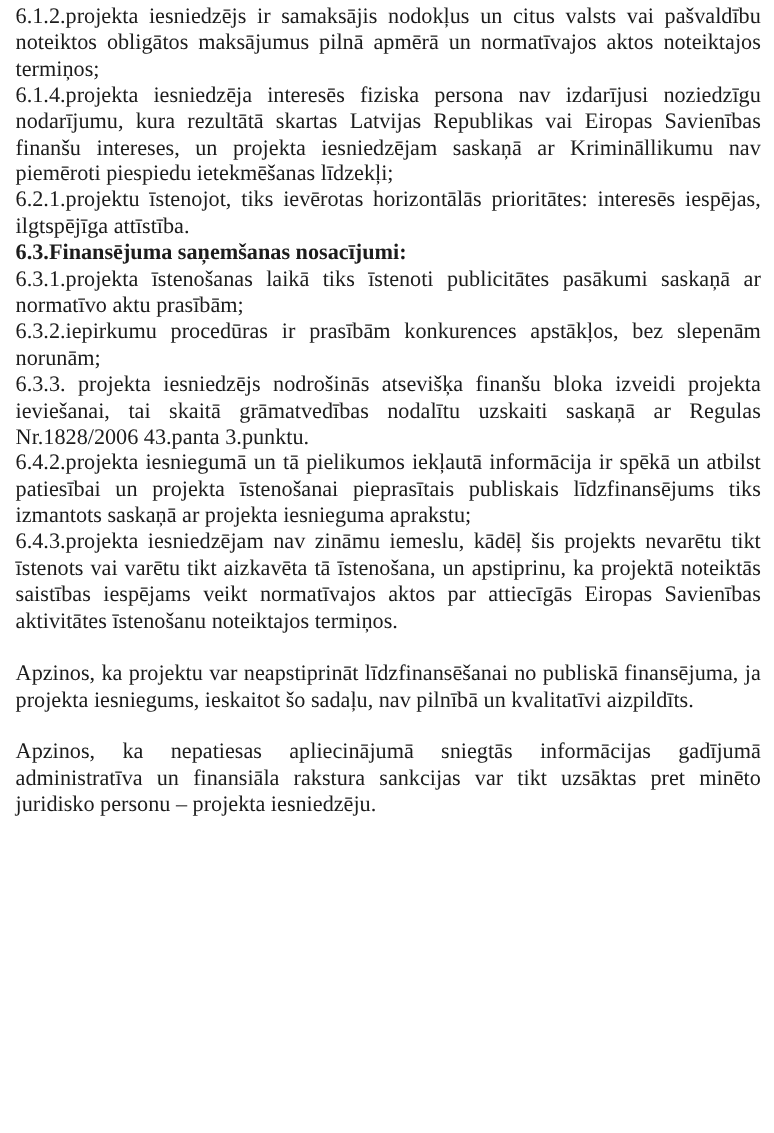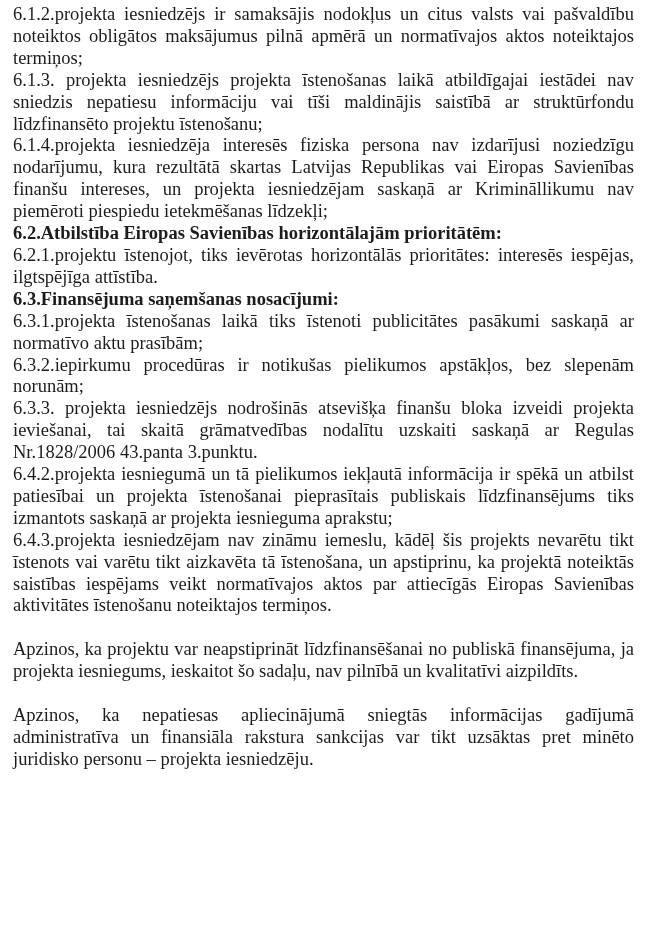--- a/index.html
+++ b/index.html
@@ -18,25 +18,23 @@
   }
   .page p { margin: 0; padding: 0; }
   .page p.bold { font-weight: bold; text-align: left; }
   .page p.gap { margin-top: 21.9px; }
 </style>
 </head>
 <body>
 
 <div class="page">
   <p>6.1.2.projekta iesniedzējs ir samaksājis nodokļus un citus valsts vai pašvaldību noteiktos obligātos maksājumus pilnā apmērā un normatīvajos aktos noteiktajos termiņos;</p>
-  <p>6.1.3. projekta iesniedzējs projekta īstenošanas laikā atbildīgajai iestādei nav sniedzis nepatiesu informāciju vai tīši maldinājis saistībā ar struktūrfondu līdzfinansēto projektu īstenošanu;</p>
   <p>6.1.4.projekta iesniedzēja interesēs fiziska persona nav izdarījusi noziedzīgu nodarījumu, kura rezultātā skartas Latvijas Republikas vai Eiropas Savienības finanšu intereses, un projekta iesniedzējam saskaņā ar Krimināllikumu nav piemēroti piespiedu ietekmēšanas līdzekļi;</p>
-  <p class="bold">6.2.Atbilstība Eiropas Savienības horizontālajām prioritātēm:</p>
   <p>6.2.1.projektu īstenojot, tiks ievērotas horizontālās prioritātes: interesēs iespējas, ilgtspējīga attīstība.</p>
   <p class="bold">6.3.Finansējuma saņemšanas nosacījumi:</p>
   <p>6.3.1.projekta īstenošanas laikā tiks īstenoti publicitātes pasākumi saskaņā ar normatīvo aktu prasībām;</p>
-  <p>6.3.2.iepirkumu procedūras ir notikušas pielikumos apstākļos, bez slepenām norunām;</p>
+  <p>6.3.2.iepirkumu procedūras ir prasībām konkurences apstākļos, bez slepenām norunām;</p>
   <p>6.3.3. projekta iesniedzējs nodrošinās atsevišķa finanšu bloka izveidi projekta ieviešanai, tai skaitā grāmatvedības nodalītu uzskaiti saskaņā ar Regulas Nr.1828/2006 43.panta 3.punktu.</p>
   <p>6.4.2.projekta iesniegumā un tā pielikumos iekļautā informācija ir spēkā un atbilst patiesībai un projekta īstenošanai pieprasītais publiskais līdzfinansējums tiks izmantots saskaņā ar projekta iesnieguma aprakstu;</p>
   <p>6.4.3.projekta iesniedzējam nav zināmu iemeslu, kādēļ šis projekts nevarētu tikt īstenots vai varētu tikt aizkavēta tā īstenošana, un apstiprinu, ka projektā noteiktās saistības iespējams veikt normatīvajos aktos par attiecīgās Eiropas Savienības aktivitātes īstenošanu noteiktajos termiņos.</p>
   <p class="gap">Apzinos, ka projektu var neapstiprināt līdzfinansēšanai no publiskā finansējuma, ja projekta iesniegums, ieskaitot šo sadaļu, nav pilnībā un kvalitatīvi aizpildīts.</p>
   <p class="gap">Apzinos, ka nepatiesas apliecinājumā sniegtās informācijas gadījumā administratīva un finansiāla rakstura sankcijas var tikt uzsāktas pret minēto juridisko personu – projekta iesniedzēju.</p>
 </div>
 
 </body></html>

